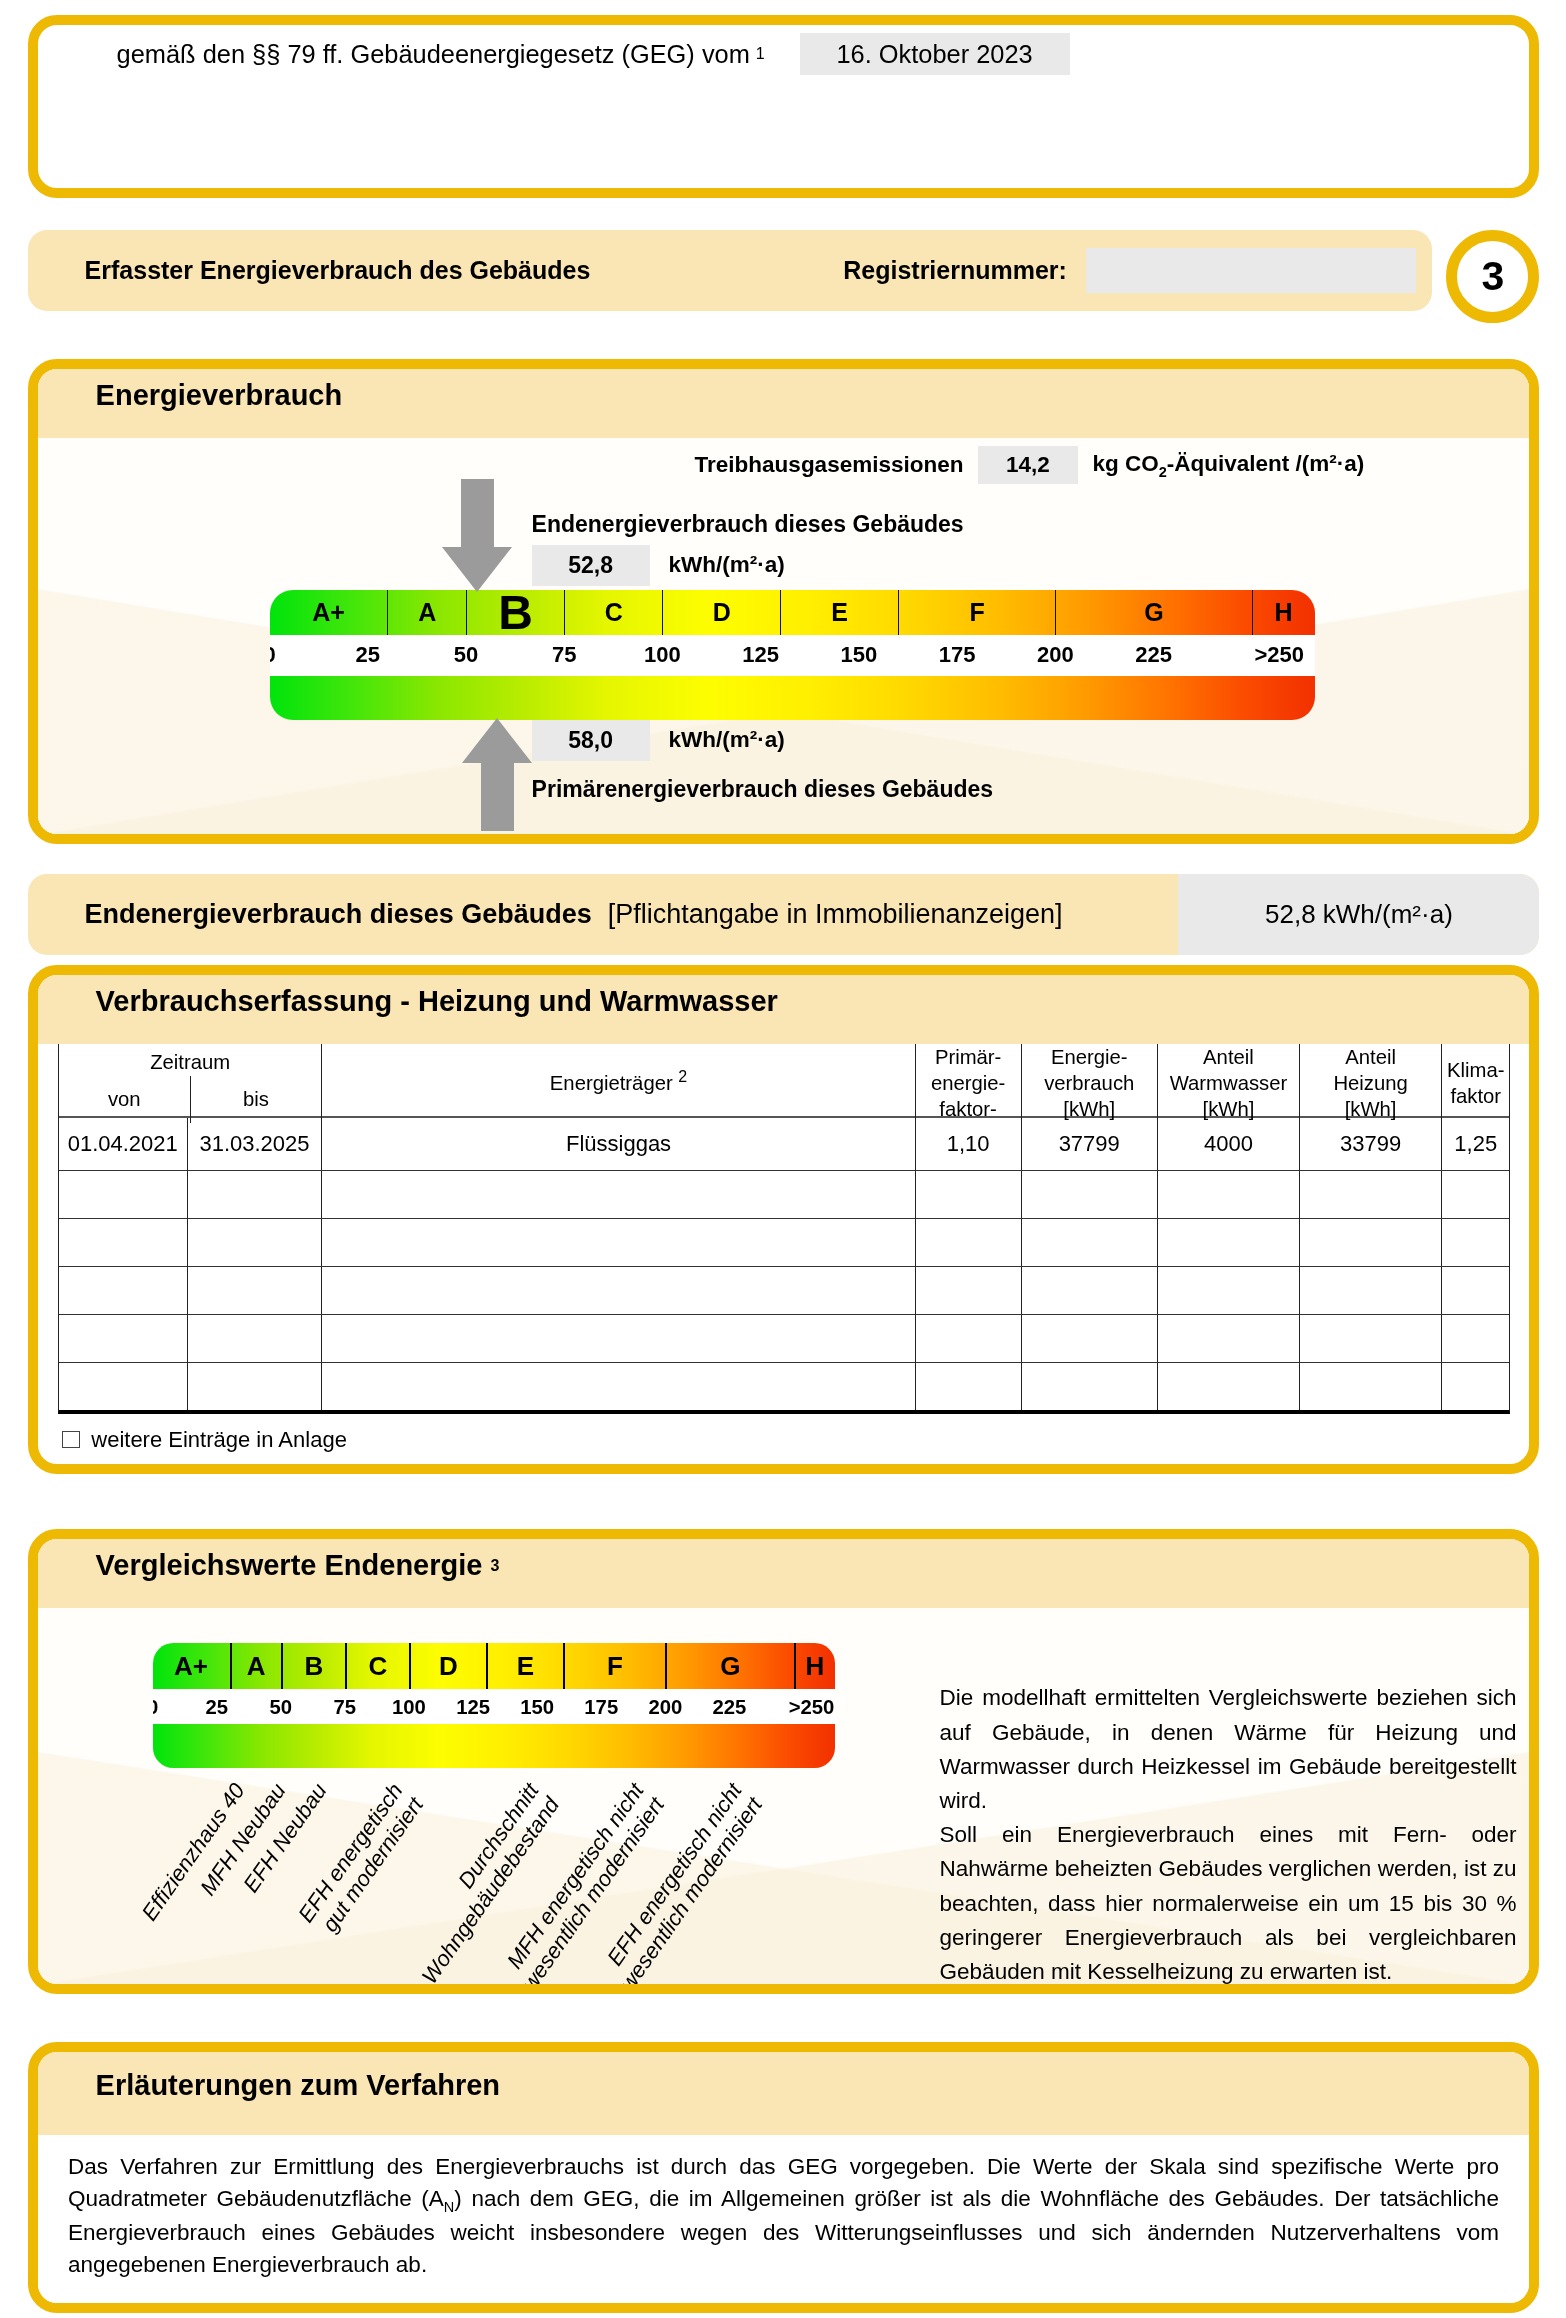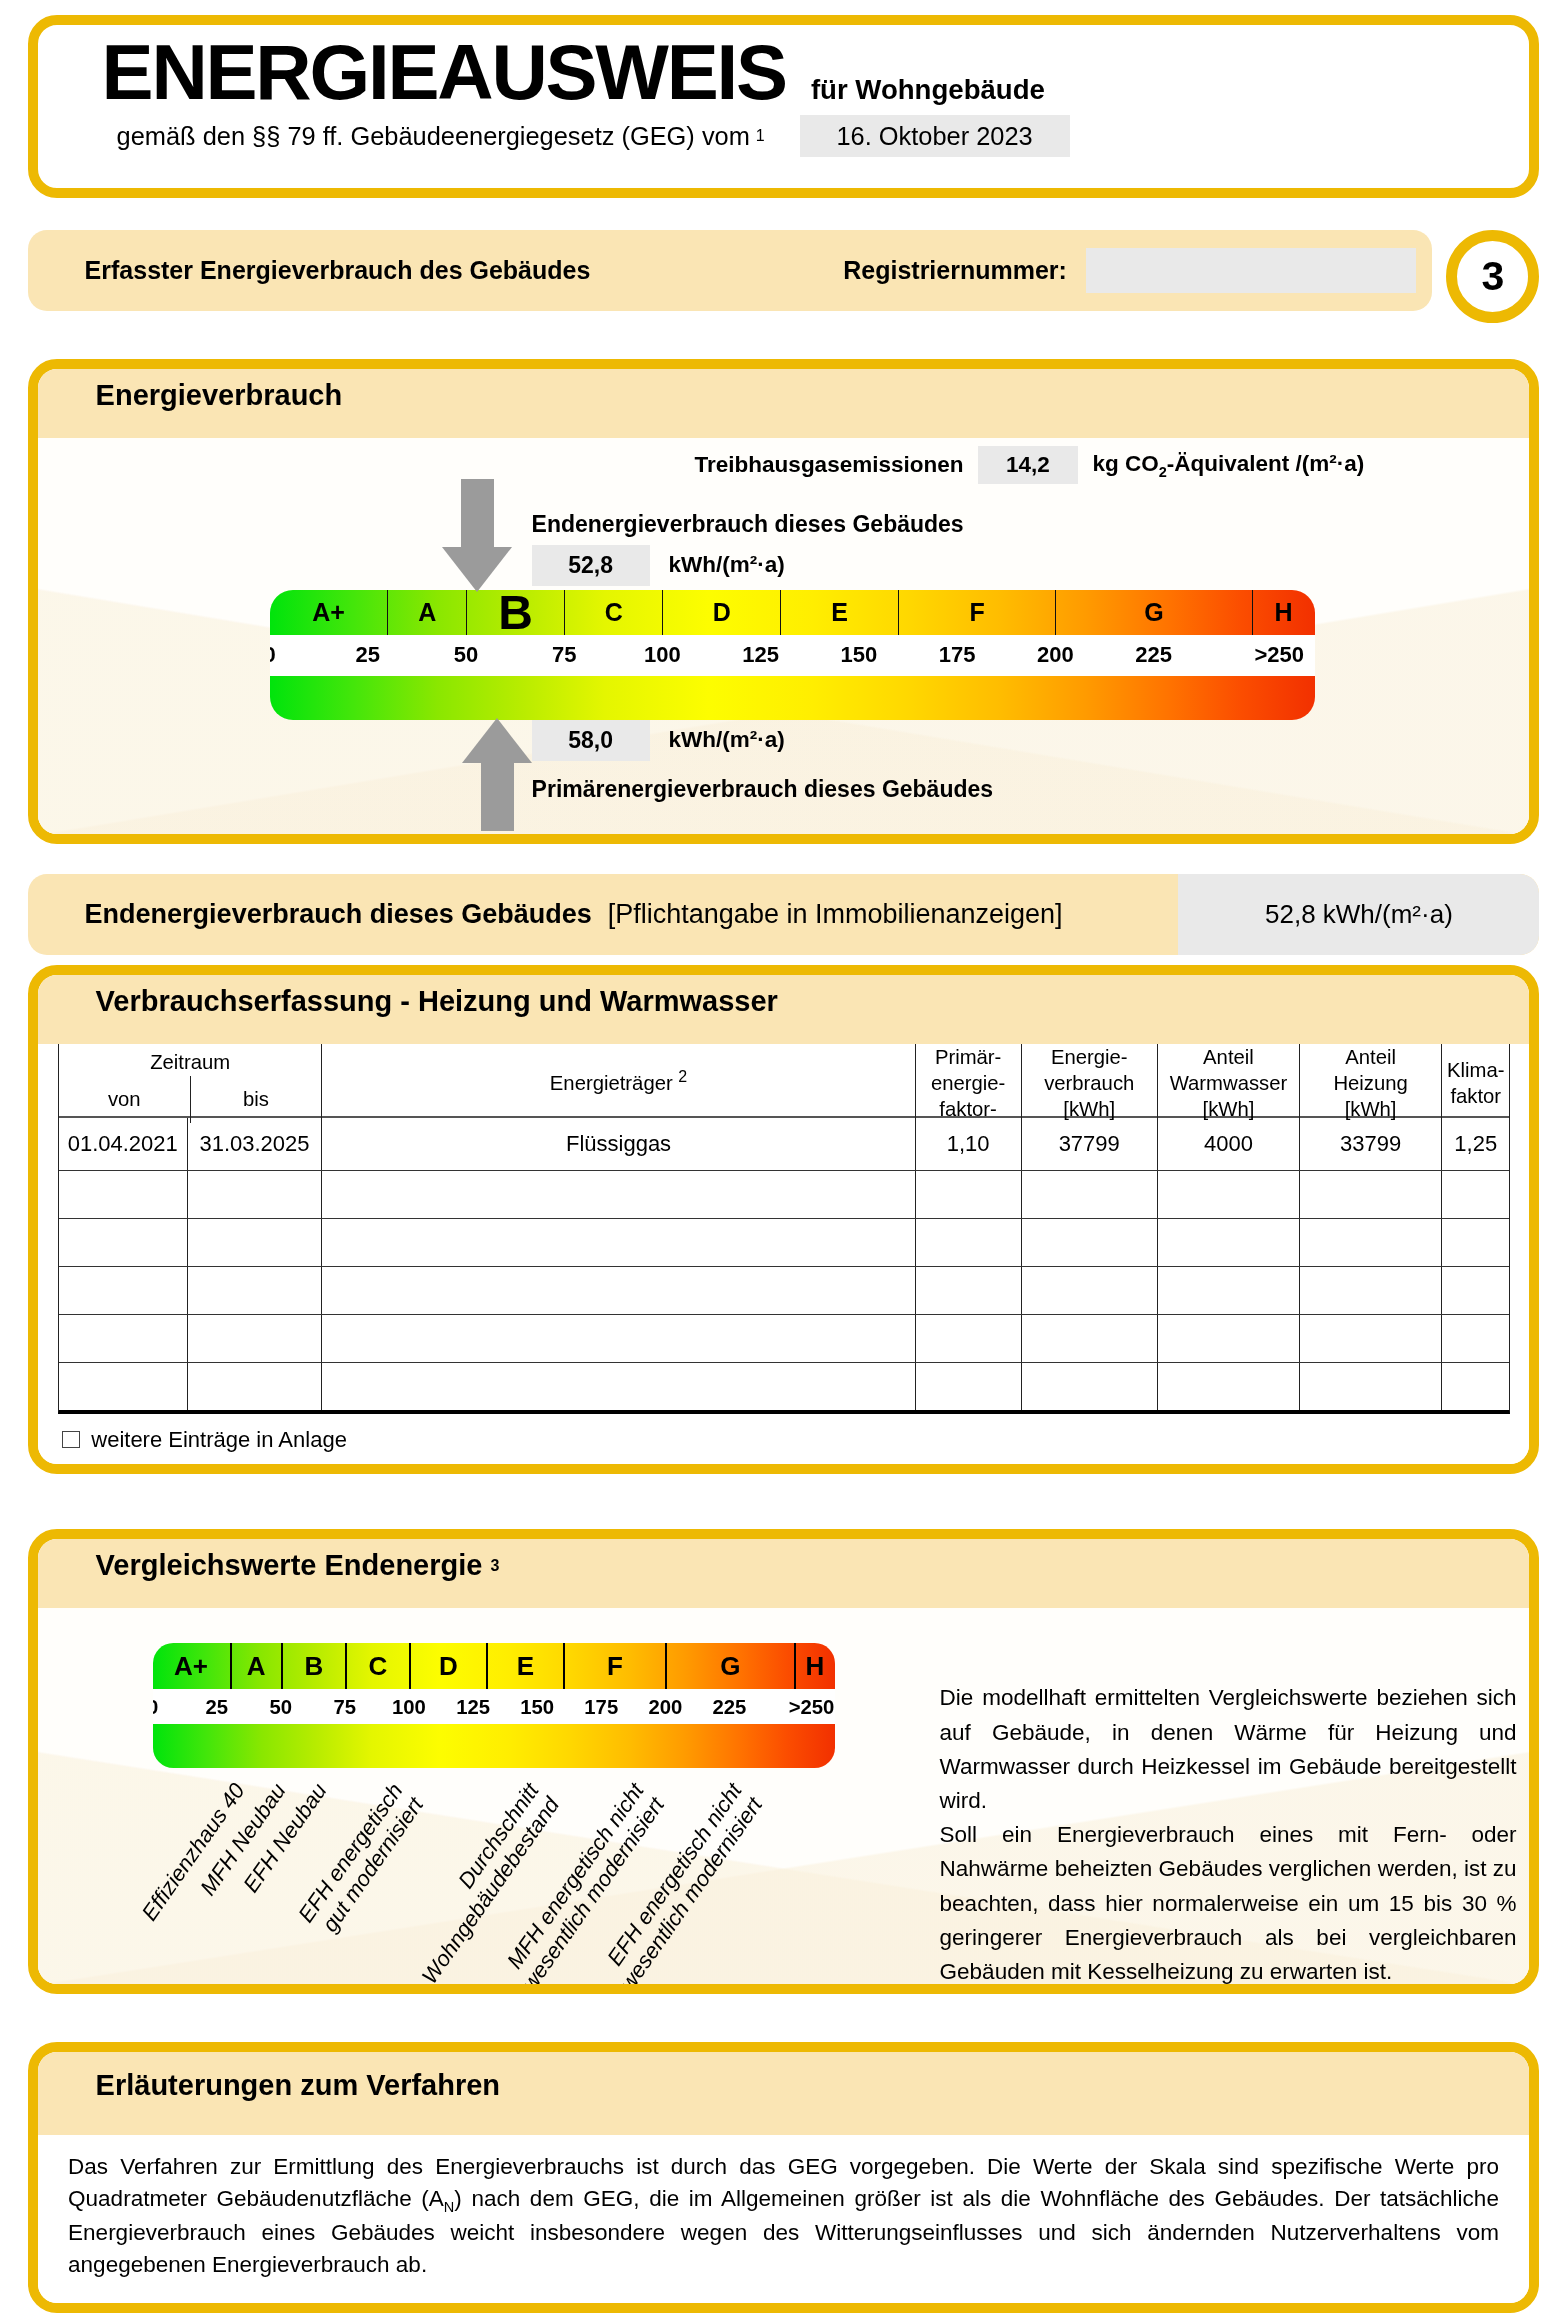--- a/index.html
+++ b/index.html
@@ -79,21 +79,21 @@
   .arrow.up { top:280px; }
 
   
   .mand-bar { margin-top:30px; height:81px; border-radius:19px; display:flex; align-items:center; padding-left:57px; overflow:hidden; }
   .mand-bold { font-size:27px; font-weight:bold; white-space:nowrap; }
   .mand-bracket { font-size:27px; margin-left:16px; white-space:nowrap; overflow:hidden; flex:1; }
   .mand-value { width:361px; height:81px; border-radius:0 19px 19px 0; font-size:26px; flex:none; }
 
   
   .usage-box { margin-top:10.2px; }
-  .usage-content { padding:0 19px 10.2px 20.3px; background:#fff; }
+  .usage-content { padding:0 19px 10.2px 20.3px; background:#fff;border-radius:26px; }
   .utable { border-left:0.7px solid #222; border-right:0.7px solid #222; border-bottom:4.4px solid #000; }
   .tgrid { display:grid; grid-template-columns:8.8% 9.3% 40.9% 7.3% 9.4% 9.8% 9.8% 4.7%; }
   .tgrid.head { height:74px; border-bottom:2.9px solid #555; }
   .th { display:flex; flex-direction:column; align-items:center; justify-content:center; font-size:20.3px; line-height:1.3; text-align:center; }
   .th + .th, .td + .td { border-left:0.7px solid #222; }
   .th-zeit { grid-column:1 / 3; padding-top:5.8px; }
   .zeit-top { font-size:20.3px; }
   .zeit-sub { display:flex; width:100%; flex:1; }
   .zeit-sub .half { flex:1; display:flex; align-items:center; justify-content:center; font-size:20.3px; }
   .zeit-sub .half + .half { border-left:0.7px solid #222; }
@@ -124,24 +124,20 @@
   .footnotes { margin:16px 0 0 54px; }
   .footnote { display:flex; align-items:flex-start; margin-bottom:7.3px; font-size:21px; line-height:1.35; }
   .footnote .fnum { font-size:15.2px; margin-right:16px; position:relative; top:-2.9px; }
 </style>
 </head>
 <body>
 
 <div class="page">
 
   <div class="goldbox header-box">
-    <div class="title-row">
-      <div class="main-title">ENERGIEAUSWEIS</div>
-      <div class="sub-title">für Wohngebäude</div>
-    </div>
     <div class="law-row">
       <span class="law-text">gemäß den §§ 79 ff. Gebäudeenergiegesetz (GEG) vom</span>
       <sup class="fn">1</sup>
       <div class="graybox date-box">16. Oktober 2023</div>
     </div>
   </div>
 
   <div class="reg-row">
     <div class="creamband reg-band">
       <span class="reg-title">Erfasster Energieverbrauch des Gebäudes</span>

